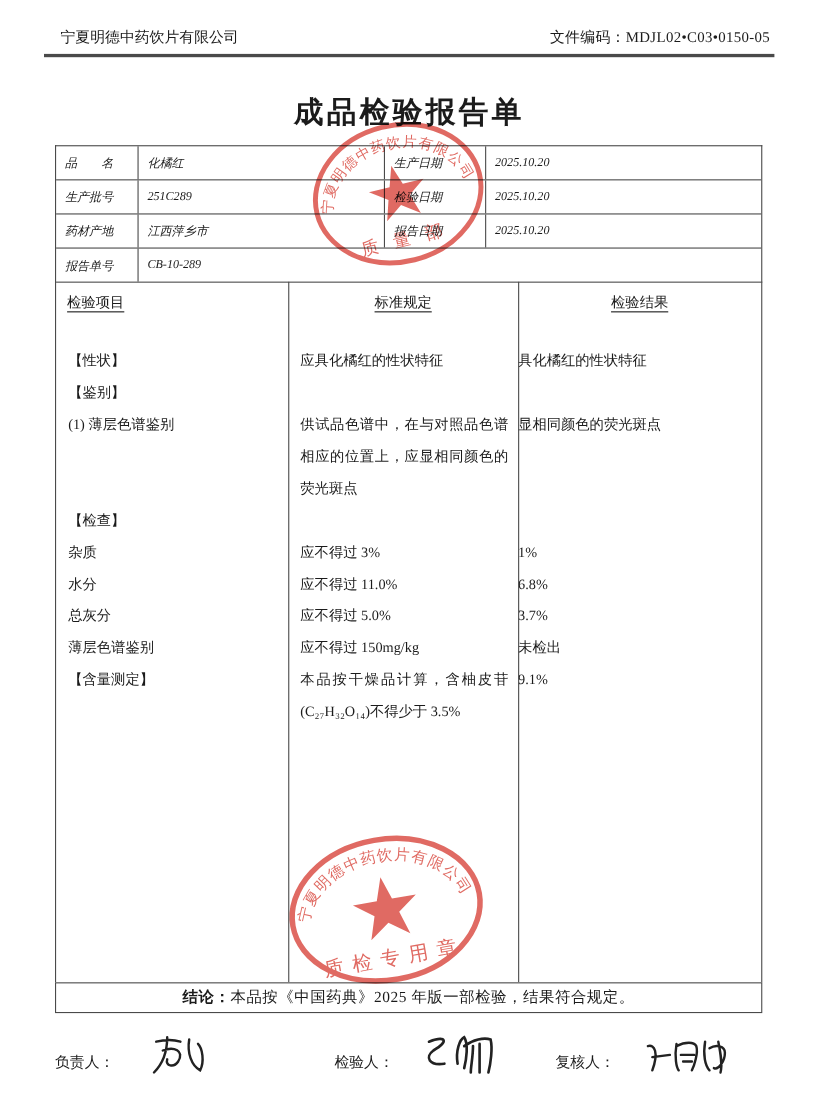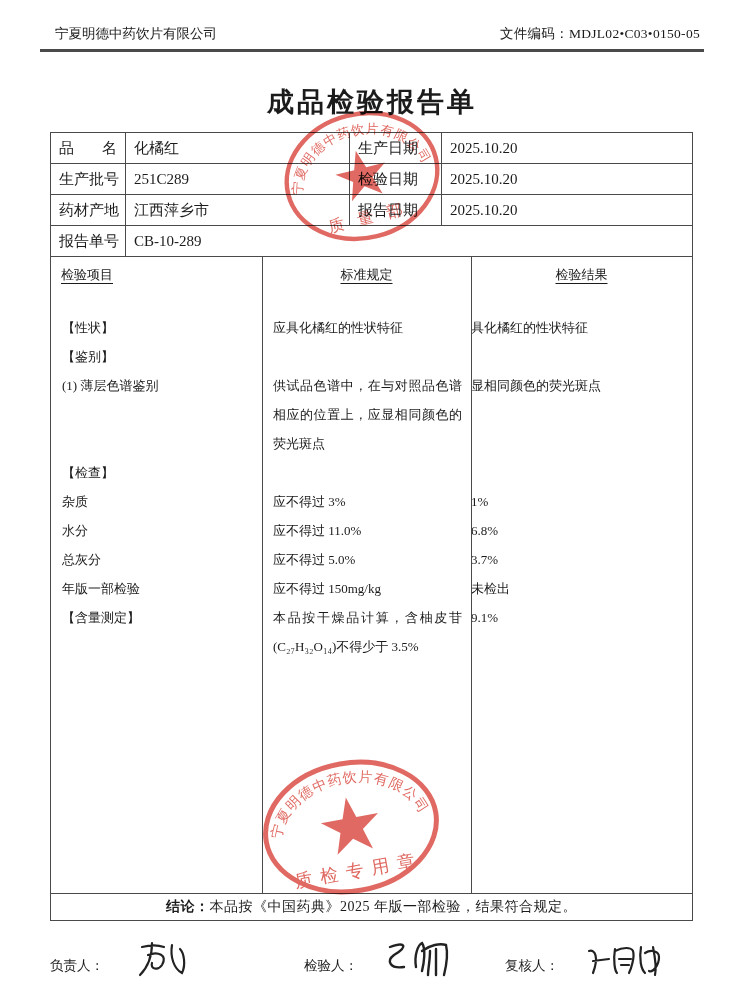--- a/index.html
+++ b/index.html
@@ -23,21 +23,22 @@
   
   .doc-title {
     position:absolute; top:84px; left:0; width:100%;
     text-align:center; font-size:27px; font-weight:bold; letter-spacing:3px;
   }
 
   
   .info-table {
     position:absolute; top:132px; left:50px; width:643px;
     border:1px solid #4a4a4a; border-bottom:none;
-    font-size:15px;
+    font-size:11px;
+    font-style:italic;
   }
   .info-row { display:grid; grid-template-columns:74px 224px 92px 1fr; height:31px; border-bottom:1px solid #4a4a4a; }
   .info-row.wide { grid-template-columns:74px 1fr; }
   .info-row > div { display:flex; align-items:center; border-left:1px solid #4a4a4a; padding:0 8px; overflow:hidden; white-space:nowrap; }
   .info-row > div:first-child { border-left:none; }
   .jlabel { display:inline-block; width:4em; text-align:justify; text-align-last:justify; }
 
   
   .results {
     position:absolute; top:256px; left:50px; width:643px; height:637px;
@@ -160,21 +161,21 @@
       <div>水分</div>
       <div class="std">应不得过 11.0%</div>
       <div class="rst">6.8%</div>
     </div>
     <div class="res-row">
       <div>总灰分</div>
       <div class="std">应不得过 5.0%</div>
       <div class="rst">3.7%</div>
     </div>
     <div class="res-row">
-      <div>年版一部检验</div>
+      <div>薄层色谱鉴别</div>
       <div class="std">应不得过 150mg/kg</div>
       <div class="rst">未检出</div>
     </div>
     <div class="res-row">
       <div>【含量测定】</div>
       <div class="std">本品按干燥品计算，含柚皮苷(C₂₇H₃₂O₁₄)不得少于 3.5%</div>
       <div class="rst">9.1%</div>
     </div>
   </div>
 

